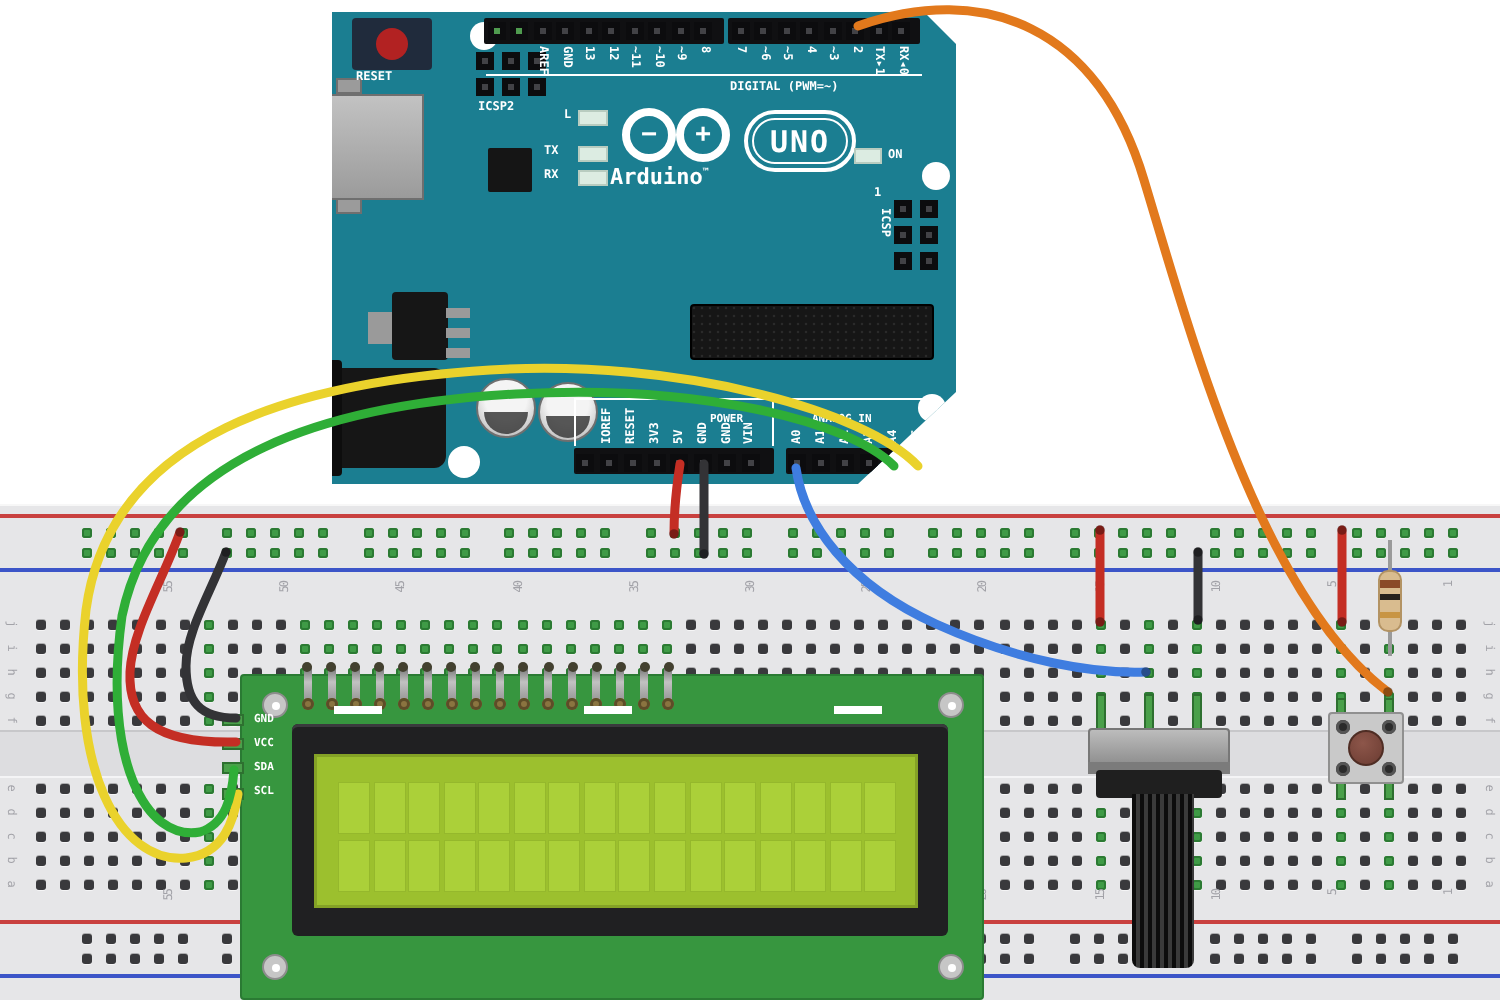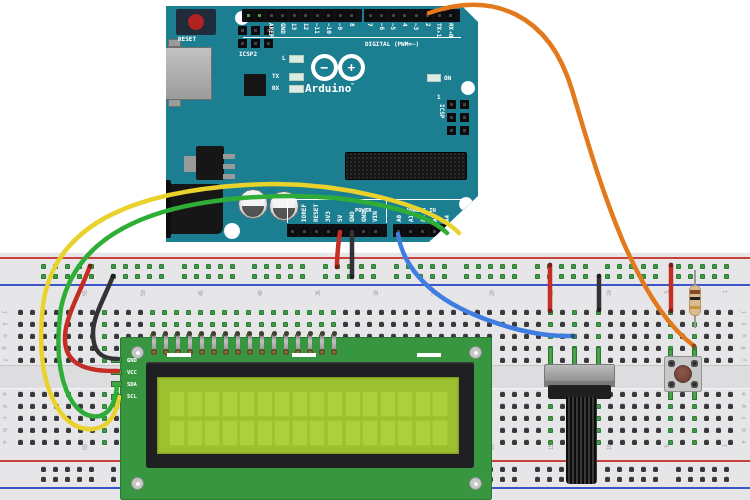--- a/index.html
+++ b/index.html
@@ -1238,20 +1238,24 @@
 
     <div class="ring" style="left:145px;top:48px;">
       <span style="top:2px;font-size:13px;">−</span>
     </div>
     <div class="ring" style="left:172px;top:48px;">
       <span style="top:2px;font-size:13px;">+</span>
     </div>
     <div class="abs" style="left:139px;top:76px;color:#fff;font-weight:bold;font-size:11px;">
       <span>Arduino</span><sup style="font-size:5px;">™</sup>
     </div>
+    <div id="uno-badge" style="left:206px;top:49px;width:56px;height:31px;">
+      <div class="inner"></div>
+        <span>UNO</span>
+    </div>
 
     <div class="small-wlab" style="left:116px;top:48px;">L</div>
     <div class="led" style="left:123px;top:49px;width:15px;height:8px;"></div>
     <div class="small-wlab" style="left:106px;top:66px;">TX</div>
     <div class="led" style="left:123px;top:67px;width:15px;height:8px;"></div>
     <div class="small-wlab" style="left:106px;top:78px;">RX</div>
     <div class="led" style="left:123px;top:79px;width:15px;height:8px;"></div>
     <div class="led" style="left:261px;top:68px;width:14px;height:8px;"></div>
     <div class="small-wlab" style="left:278px;top:68px;">ON</div>
 

